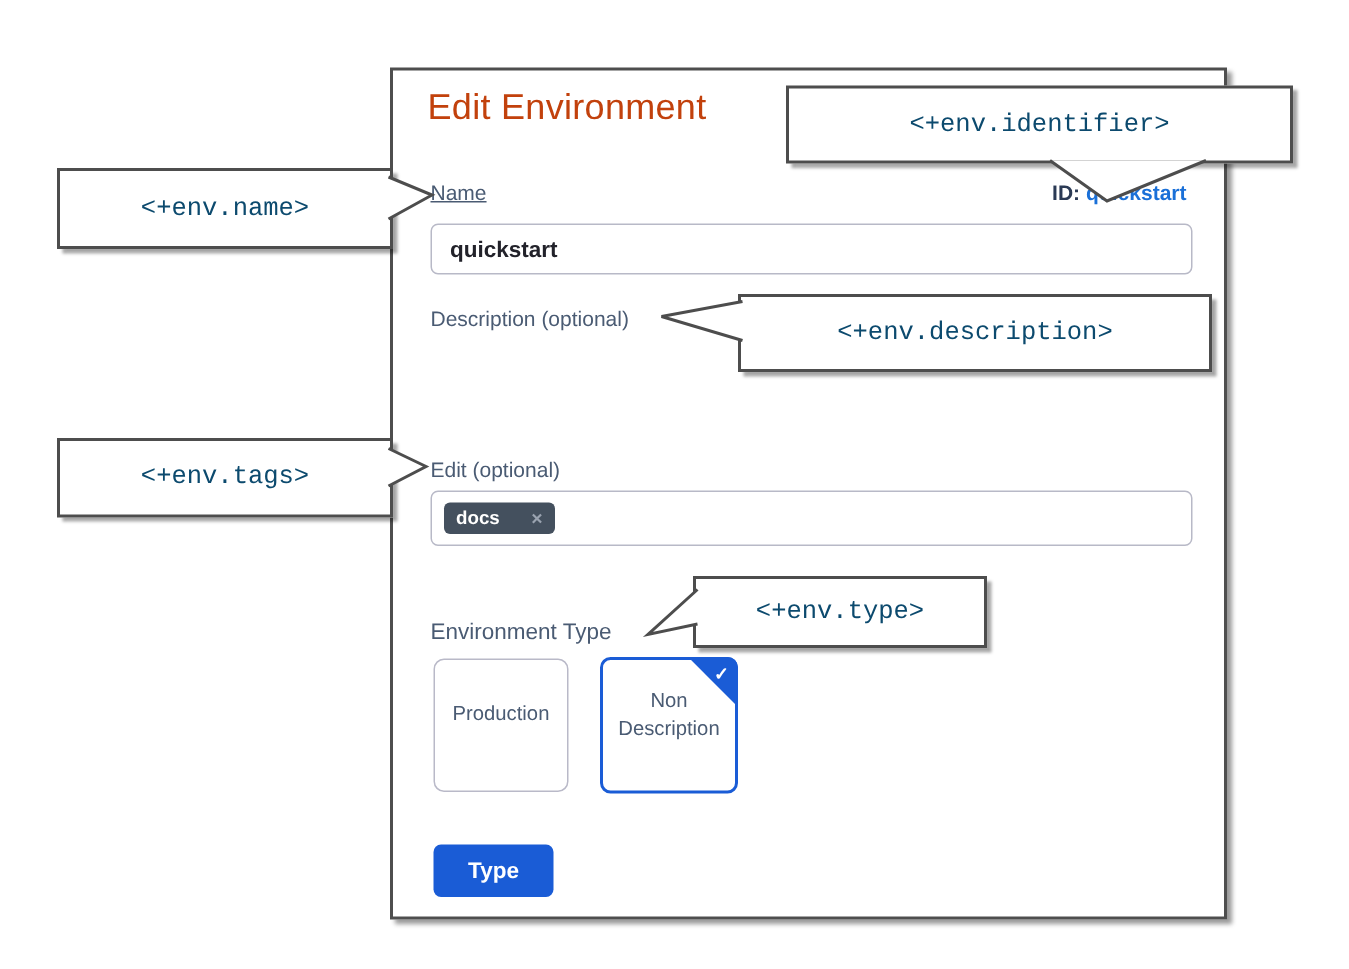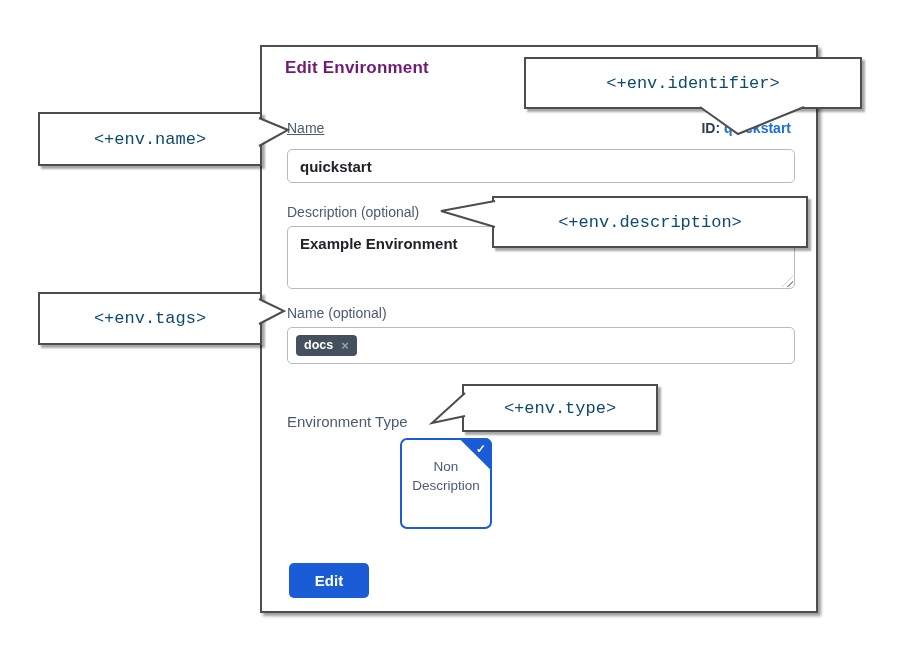--- a/index.html
+++ b/index.html
@@ -7,21 +7,21 @@
   body { position:relative; font-family:"Liberation Sans", sans-serif; }
 
   
   .dialog {
     position:absolute; left:260px; top:45px; width:558px; height:568px;
     background:#ffffff; border:2px solid #4e4e4e;
     box-shadow:3px 3px 3px rgba(0,0,0,0.4);
   }
   .dialog-title {
     position:absolute; left:23px; top:11px;
-    font-size:17px; font-weight:bold; color:#701a75; letter-spacing:.2px;
+    font-size:24px; font-weight:normal; color:#c2410c; letter-spacing:.2px;
   }
   .field-label { position:absolute; font-size:14px; color:#4a5b73; }
   .lbl-name { left:25px; top:73px;text-decoration:underline; }
   .lbl-desc { left:25px; top:157px; }
   .lbl-tags { left:25px; top:258px; }
   .lbl-type { left:25px; top:366px; font-size:15px; }
 
   .id-line {
     position:absolute; right:25px; top:73px; font-size:14px; font-weight:bold;
     color:#2b3a55; white-space:nowrap;
@@ -50,21 +50,21 @@
     background:repeating-linear-gradient(-45deg, transparent 0 3px, #9a9aa6 3px 4.5px);
     clip-path:polygon(100% 0, 100% 100%, 0 100%);
   }
 
   .tags-input {
     position:absolute; left:25px; top:280px; width:508px; height:37px;
     border:1px solid #b8b9c7; border-radius:5px; background:#fff;
     display:flex; align-items:center; padding:0 8px;
   }
   .tag-chip {
-    display:inline-flex; align-items:center; gap:8px;
+    display:inline-flex; align-items:center; gap:21px;
     background:#44505e; border-radius:4px; padding:3px 8px 4px 8px;
     font-size:12.5px; font-weight:bold; color:#ffffff;
   }
   .tag-x { color:#9aa3b0; font-size:13px; font-weight:bold; cursor:pointer; line-height:1; }
 
   .type-card {
     position:absolute; background:#fff; border-radius:7px;
     display:flex; align-items:center; justify-content:center; text-align:center;
     font-size:13.5px; color:#4a5b73; line-height:1.35; cursor:pointer;
   }
@@ -114,41 +114,40 @@
 <div class="dialog">
   <div class="dialog-title">Edit Environment</div>
 
   <div class="field-label lbl-name">Name</div>
   <div class="id-line">
     <span>ID:</span><a class="id-link" href="#">quickstart</a>
   </div>
   <input class="text-input inp-name" type="text" value="quickstart" style="">
 
   <div class="field-label lbl-desc">Description (optional)</div>
-  <div class="textarea-wrap">
-    <textarea class="textarea" style="">Example Environment</textarea>
-    <div class="resize-handle"></div>
-  </div>
 
-  <div class="field-label lbl-tags">Name (optional)</div>
+  <div class="field-label lbl-tags">Edit (optional)</div>
   <div class="tags-input">
     <span class="tag-chip">
       <span>docs</span>
       <span class="tag-x">×</span>
     </span>
   </div>
 
   <div class="field-label lbl-type">Environment Type</div>
+  <div class="type-card card-production">
+    <span>Production</span>
+  </div>
   <div class="type-card card-nonprod">
     <div class="corner-badge"></div>
     <div class="corner-check">✓</div>
     <span>Non Description</span>
   </div>
 
-  <button class="save-btn">Edit</button>
+  <button class="save-btn">Type</button>
 </div>
 
 <div class="callout-box co-identifier">&lt;+env.identifier&gt;</div>
 <svg class="tail tail-identifier" width="120" height="34">
     <path d="M8 2 L46 29 L112 2"></path>
   </svg>
 
 <div class="callout-box co-name">&lt;+env.name&gt;</div>
 <svg class="tail tail-name" width="38" height="38">
     <path d="M3 5 L32 17 L3 33"></path>

